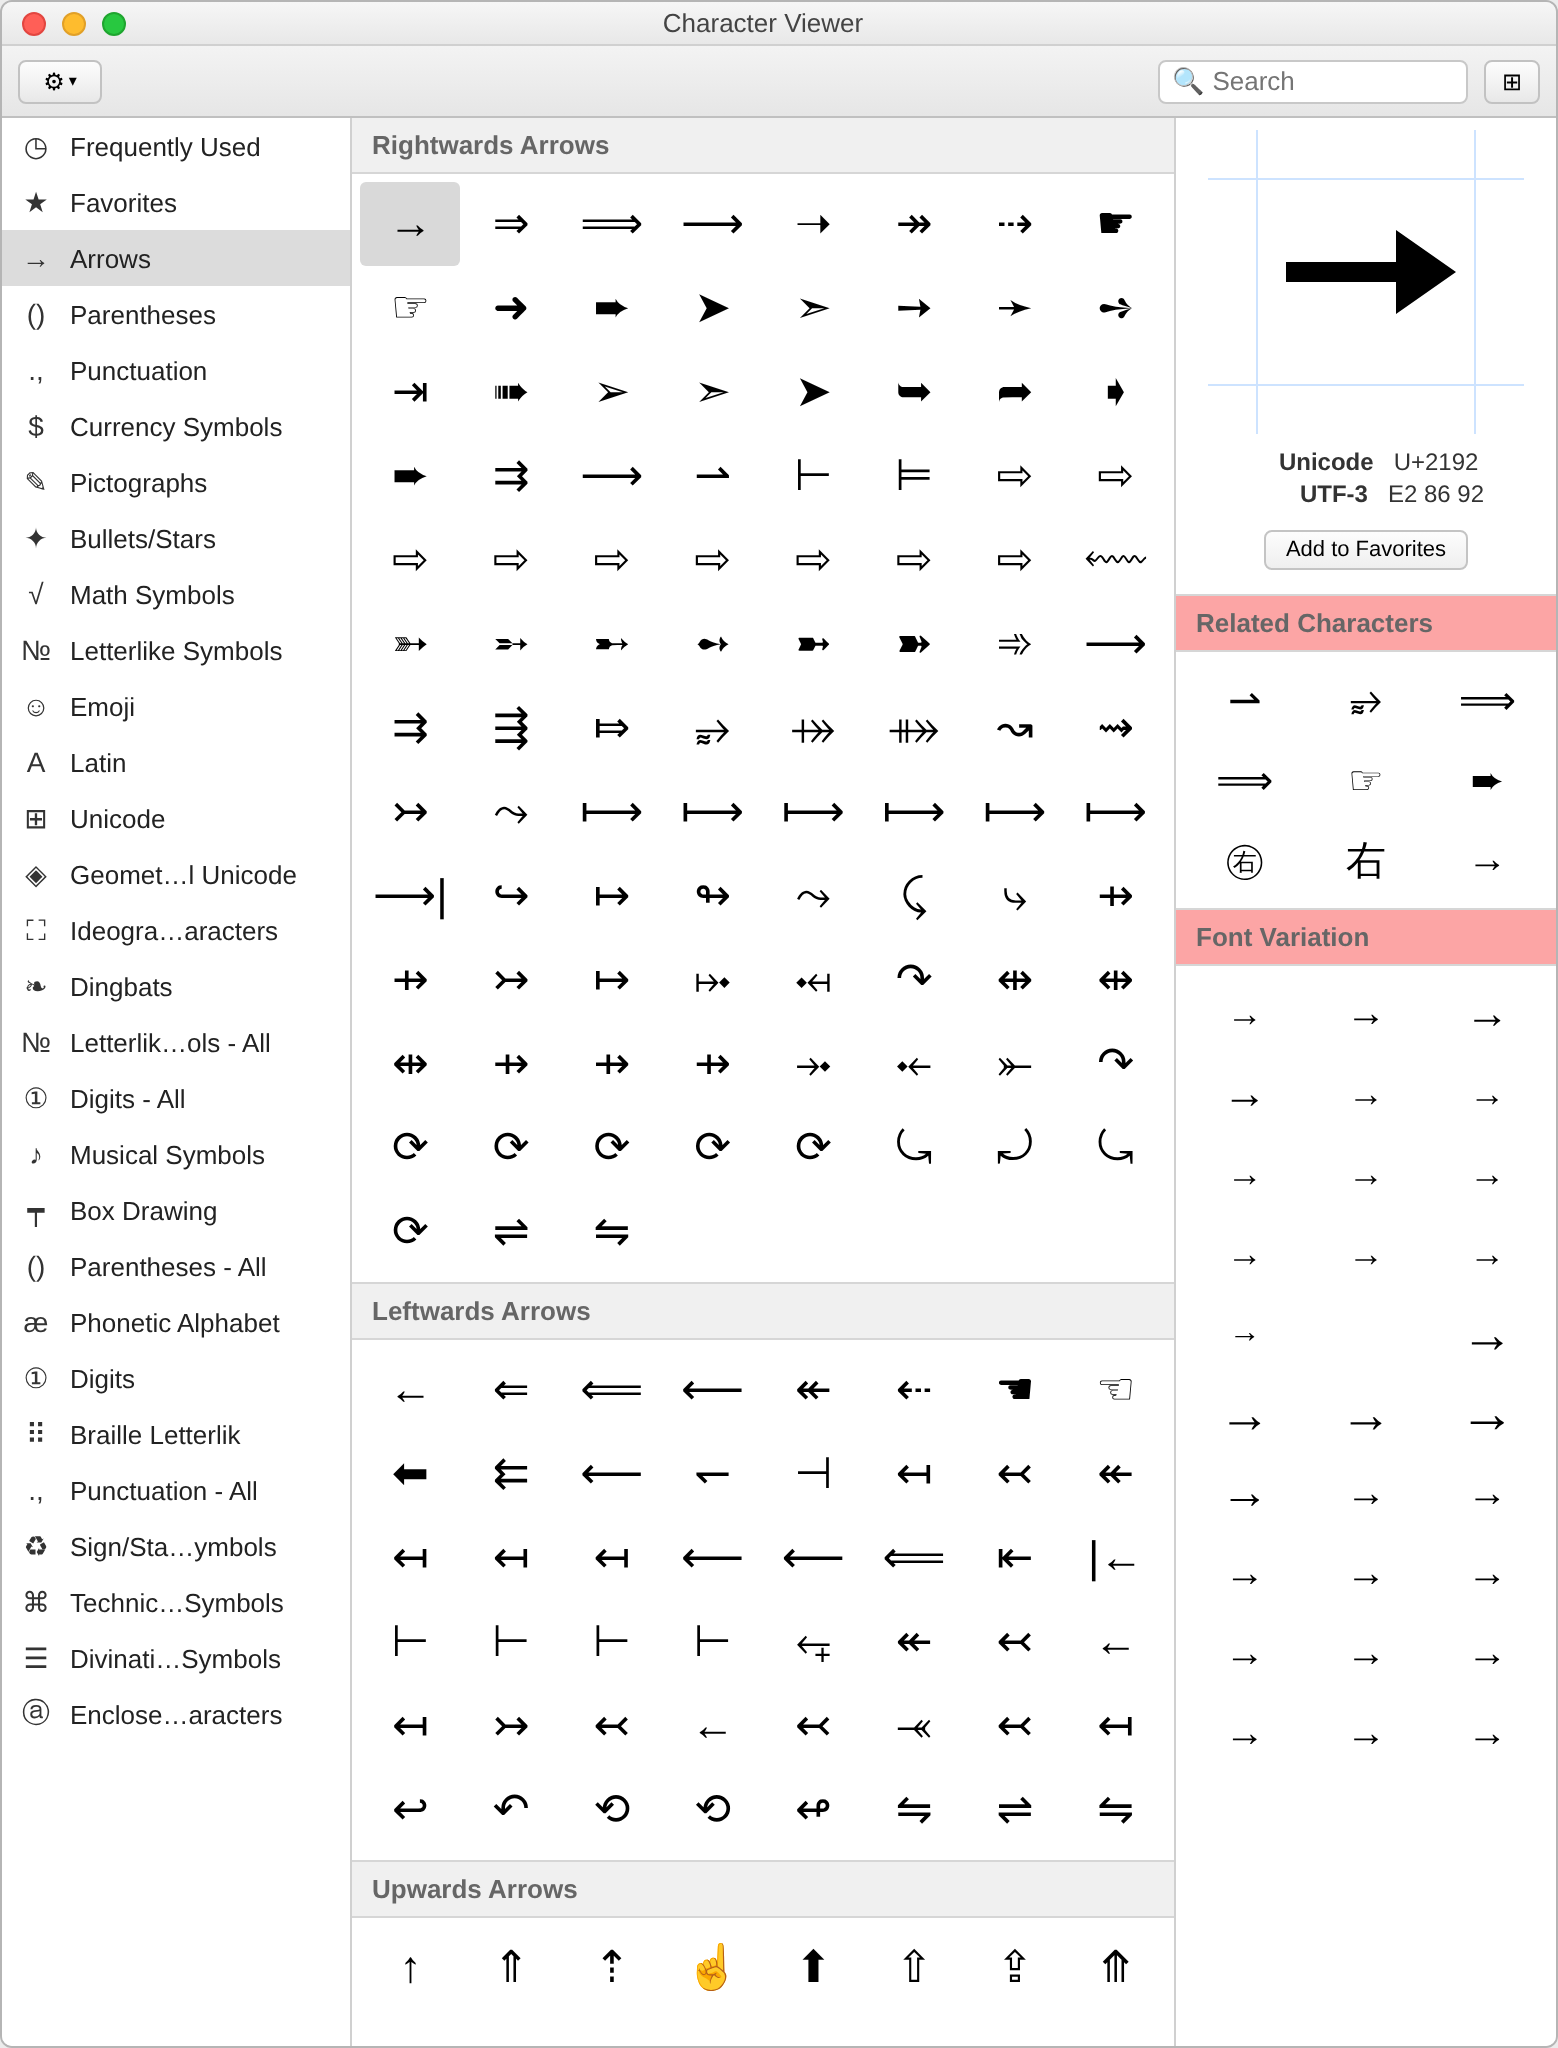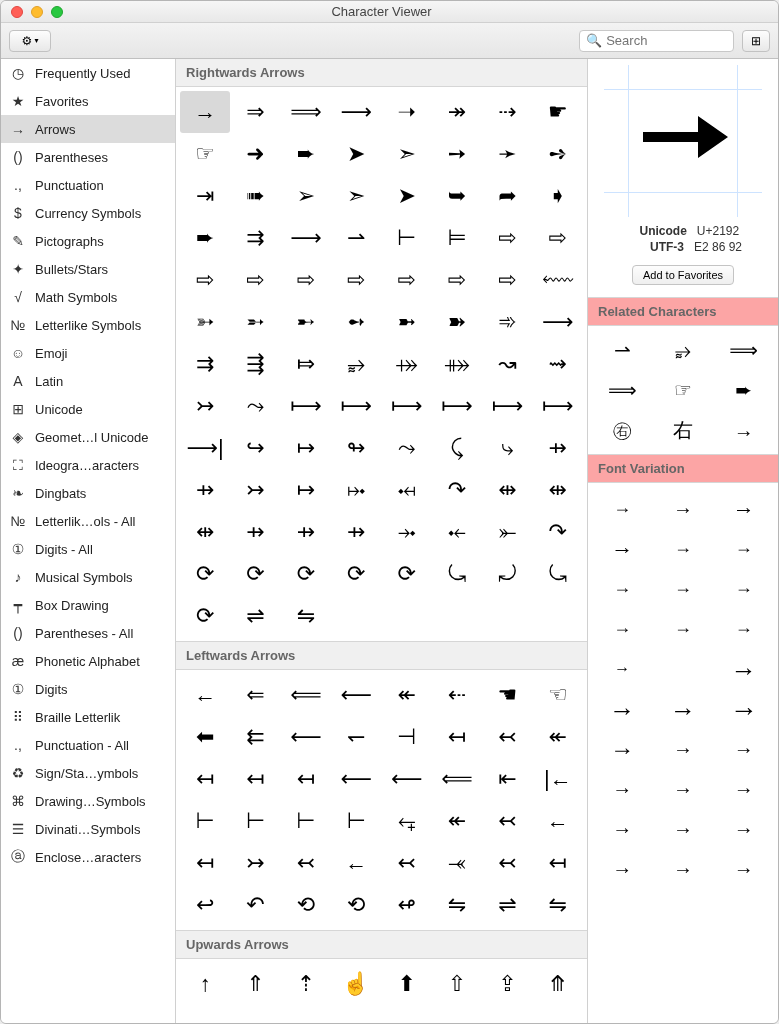--- a/index.html
+++ b/index.html
@@ -295,21 +295,21 @@
       <div class="cat">
         <span class="ic">.,</span>
         <span>Punctuation - All</span>
       </div>
       <div class="cat">
         <span class="ic">♻</span>
         <span>Sign/Sta…ymbols</span>
       </div>
       <div class="cat">
         <span class="ic">⌘</span>
-        <span>Drawing…Symbols</span>
+        <span>Technic…Symbols</span>
       </div>
       <div class="cat">
         <span class="ic">☰</span>
         <span>Divinati…Symbols</span>
       </div>
       <div class="cat">
         <span class="ic">ⓐ</span>
         <span>Enclose…aracters</span>
       </div>
     </div>

